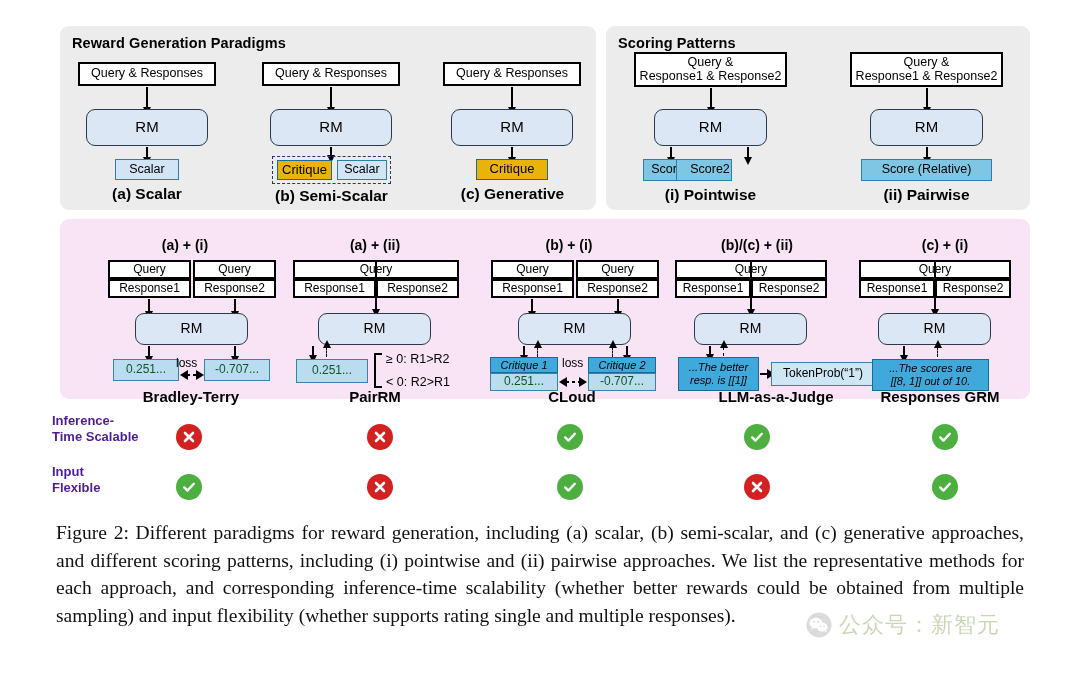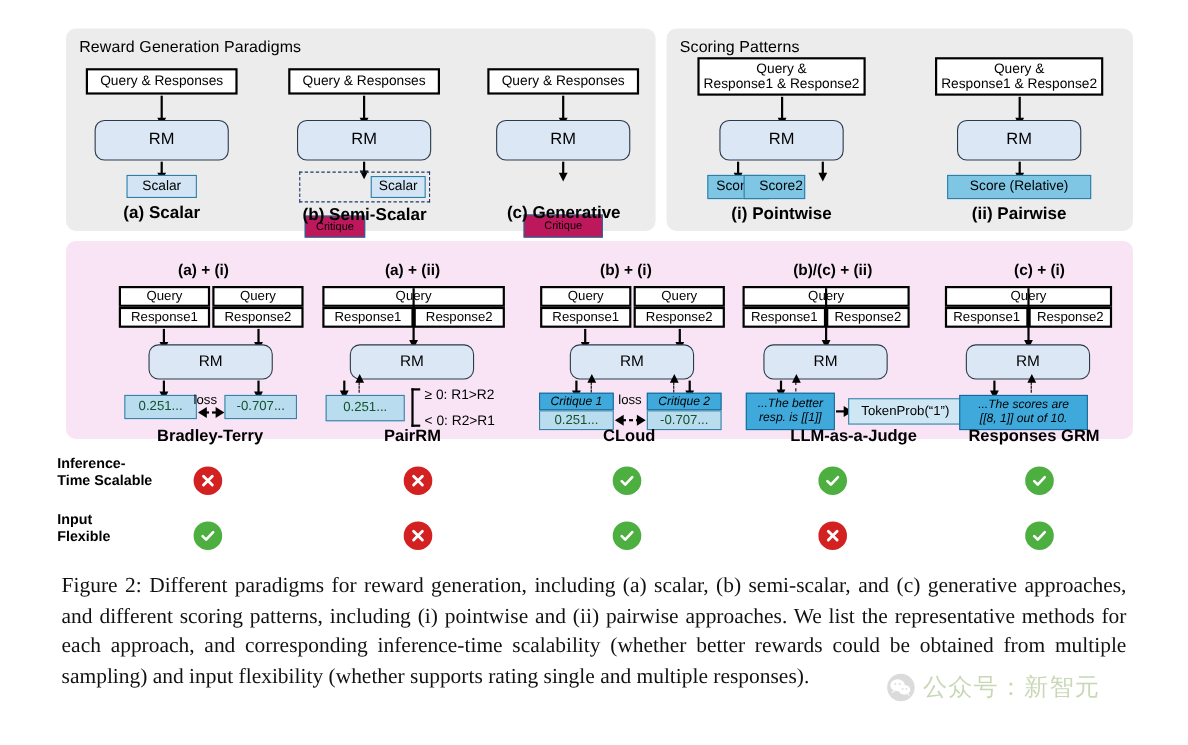--- a/index.html
+++ b/index.html
@@ -6,36 +6,36 @@
   body{
     width:1080px;height:677px;background:#ffffff;
     font-family:"Liberation Sans",sans-serif;
     color:#111;overflow:hidden;position:relative;
   }
   .fig{position:absolute;left:0;top:0;width:1080px;height:677px;}
 
   
   .panel{position:absolute;background:#ececec;border-radius:9px;}
   .panel-title{
-    position:absolute;font-weight:normal;font-size:14.5px;color:#000;
+    position:absolute;font-weight:bold;font-size:14.5px;color:#000;
     letter-spacing:.1px;
   }
 
   
   .box{
     position:absolute;box-sizing:border-box;display:flex;
     align-items:center;justify-content:center;text-align:center;
     line-height:1.1;
   }
   .io-box{background:#ffffff;border:2px solid #000;font-size:12.5px;color:#000;}
   .rm-box{background:#dce7f6;border:1.6px solid #2a3a4a;border-radius:9px;
           font-size:15px;color:#000;}
   .rm-box.small{font-size:14px;}
   .scalar-box{background:#d3e5f5;border:1.8px solid #2d7fa8;font-size:12.5px;color:#000;}
-  .critique-box{background:#be185d;border:1.8px solid #1a6a96;font-size:10px;color:#000;margin-top:36px;}
+  .critique-box{background:#eab308;border:1.8px solid #1a6a96;font-size:13px;color:#000;}
   .score-box{background:#7ec6e4;border:1.8px solid #2d7fa8;font-size:12.5px;color:#000;}
   .val-box{background:#b9dcee;border:1.8px solid #3a82a8;font-size:12px;color:#14532d;}
   .token-box{background:#cfe7f4;border:1.8px solid #3a82a8;font-size:12px;color:#000;}
   .crit-hdr{background:#3fa9dc;border:1.6px solid #1a6a96;font-size:11px;
             font-style:italic;color:#000;}
   .crit-txt{background:#3fa9dc;border:1.6px solid #1a6a96;font-size:11px;
             font-style:italic;color:#000;line-height:1.15;}
 
   
   .dash-group{position:absolute;border:1.6px dashed #1b3a6b;box-sizing:border-box;}
@@ -75,21 +75,21 @@
 
   
   .method-name{position:absolute;font-weight:bold;font-size:15px;text-align:center;color:#000;}
   .paradigm-tag{position:absolute;font-weight:bold;font-size:14px;text-align:center;color:#000;}
   .panel-caption{position:absolute;font-weight:bold;font-size:15.5px;text-align:center;color:#000;}
 
   
   .pink{position:absolute;background:#f8e4f5;border-radius:9px;}
 
   
-  .prop-label{position:absolute;font-weight:bold;font-size:13px;color:#000000;line-height:1.25;}
+  .prop-label{position:absolute;font-weight:bold;font-size:13px;color:#4c1d95;line-height:1.25;}
   .mark{position:absolute;width:26px;height:26px;border-radius:50%;
         display:flex;align-items:center;justify-content:center;}
   .mark.yes{background:#4caf3f;}
   .mark.no{background:#d32020;}
   .mark svg{display:block;}
 
   
   .bracket{position:absolute;border:2px solid #000;border-right:none;
            box-sizing:border-box;}
   .cond{position:absolute;font-size:12.5px;color:#000;white-space:nowrap;}

